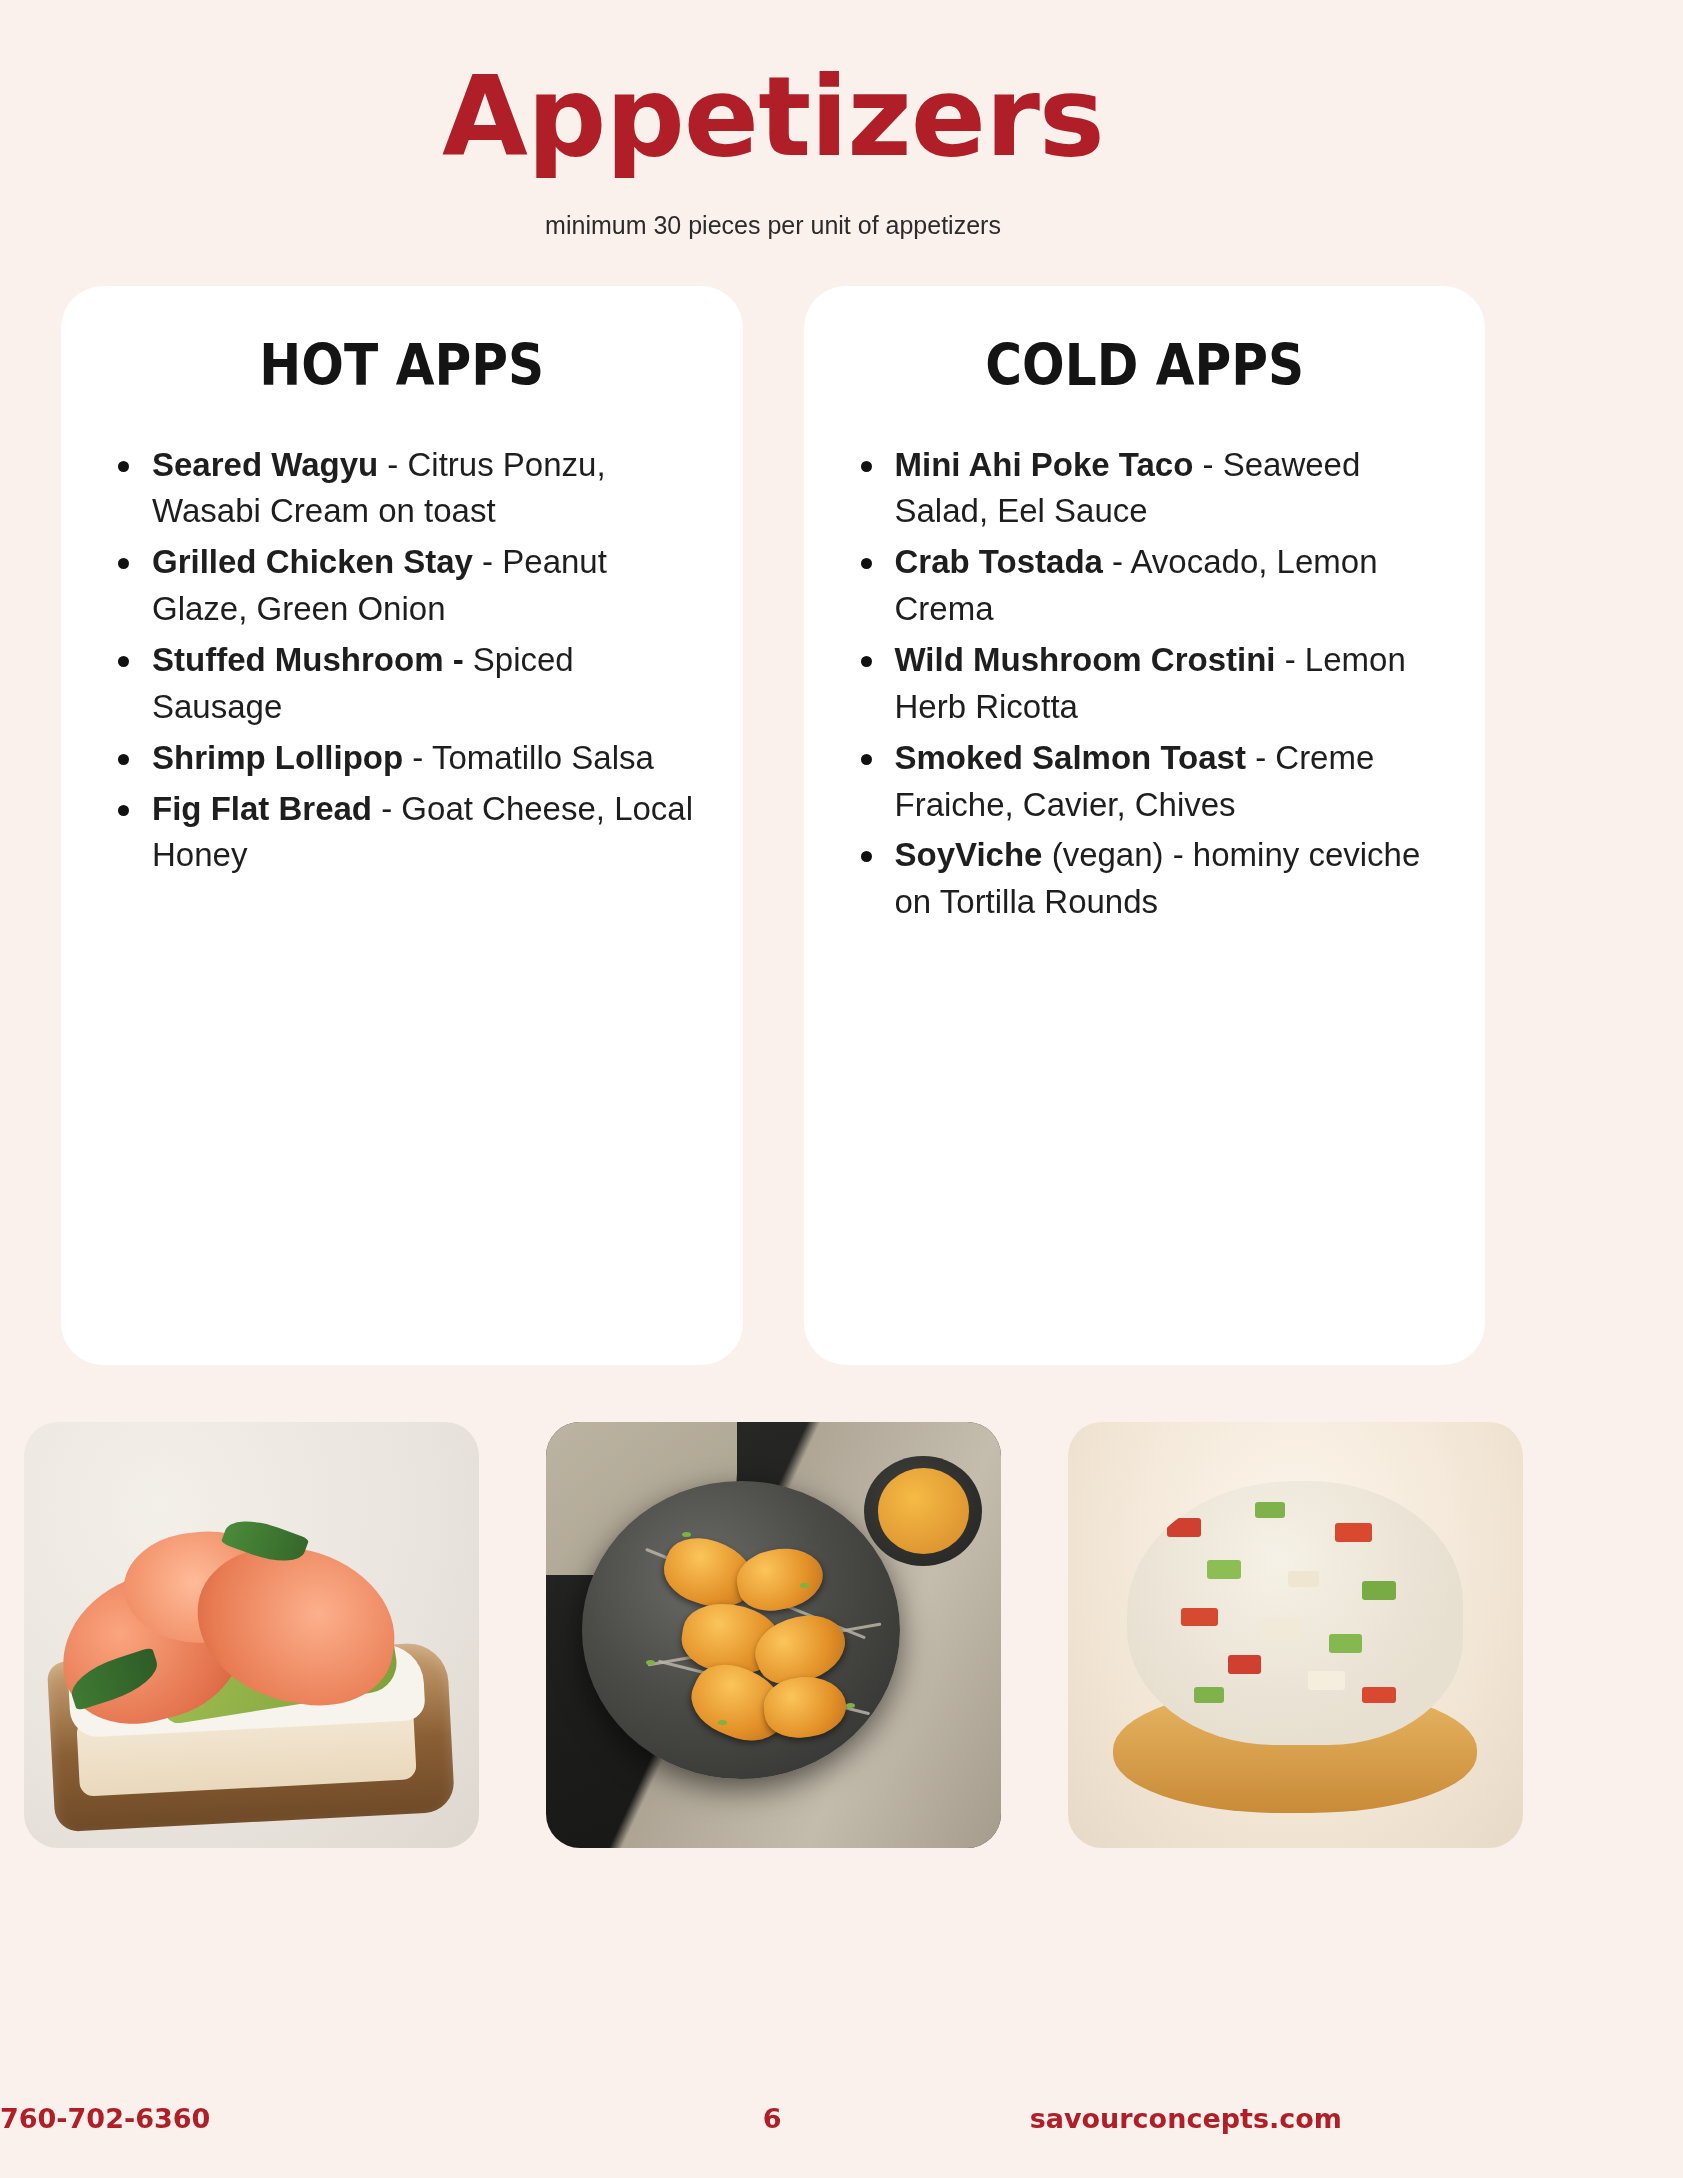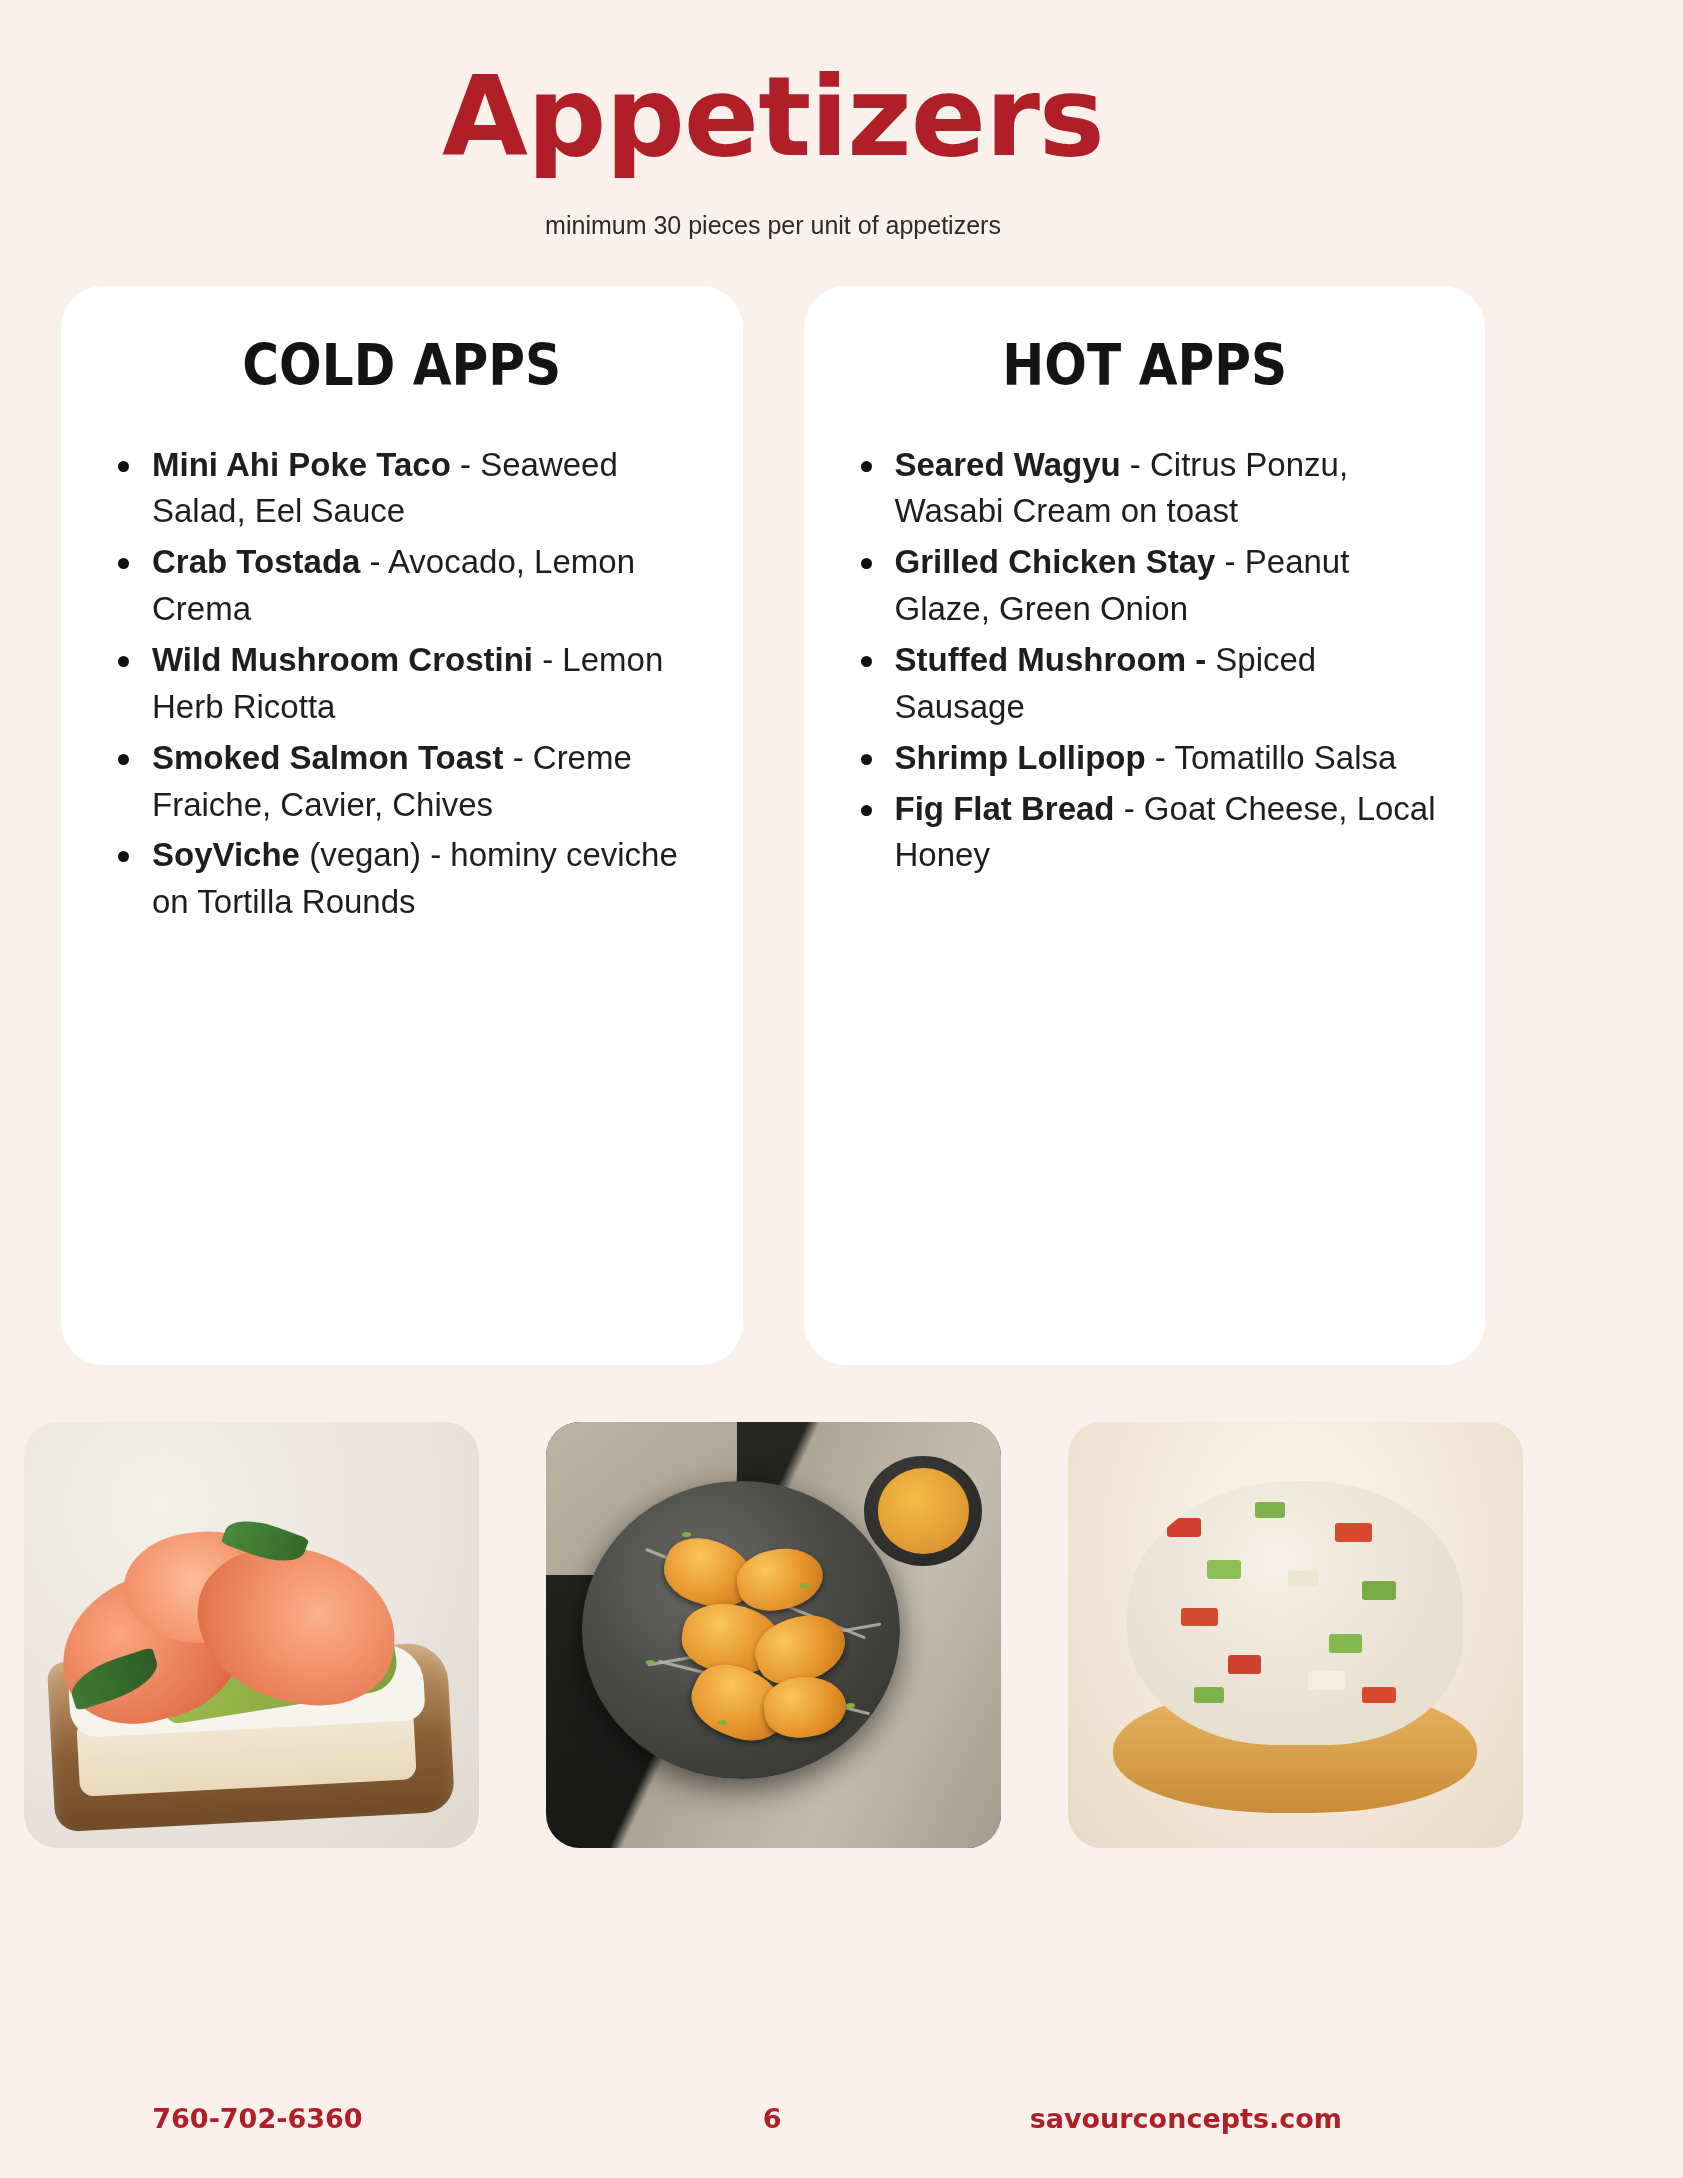--- a/index.html
+++ b/index.html
@@ -293,75 +293,75 @@
     bottom: 44px;
     left: 0;
     width: 100%;
     display: flex;
     align-items: center;
     font-family: "DejaVu Sans", sans-serif;
     font-weight: bold;
     color: #b01f28;
     font-size: 27px;
   }
-  .footer .phone { width: 33.3%; text-align: center; }
+  .footer .phone { width: 33.3%; text-align: left; }
   .footer .pagenum { width: 33.3%; text-align: center; }
   .footer .site { width: 33.3%; }
 </style>
 </head>
 <body>
 
 <div class="page">
 
   <div class="title">Appetizers</div>
 
   <div class="subtitle">
     <div>minimum 30 pieces per unit of appetizers</div>
   </div>
 
   <div class="cards">
 
     <div class="card">
+      <div class="card-title">HOT APPS</div>
+      <ul class="items">
+        <li>
+          <b>Seared Wagyu</b><span> - </span><span>Citrus Ponzu, Wasabi Cream on toast</span>
+        </li>
+        <li>
+          <b>Grilled Chicken Stay</b><span> - </span><span>Peanut Glaze, Green Onion</span>
+        </li>
+        <li>
+          <b>Stuffed Mushroom -</b><span> </span><span>Spiced Sausage</span>
+        </li>
+        <li>
+          <b>Shrimp Lollipop</b><span> - </span><span>Tomatillo Salsa</span>
+        </li>
+        <li>
+          <b>Fig Flat Bread</b><span> - </span><span>Goat Cheese, Local Honey</span>
+        </li>
+      </ul>
+    </div>
+
+    <div class="card">
       <div class="card-title">COLD APPS</div>
       <ul class="items">
         <li>
           <b>Mini Ahi Poke Taco</b><span> - </span><span>Seaweed Salad, Eel Sauce</span>
         </li>
         <li>
           <b>Crab Tostada</b><span> - </span><span>Avocado, Lemon Crema</span>
         </li>
         <li>
           <b>Wild Mushroom Crostini</b><span> - </span><span>Lemon Herb Ricotta</span>
         </li>
         <li>
           <b>Smoked Salmon Toast</b><span> - </span><span>Creme Fraiche, Cavier, Chives</span>
         </li>
         <li>
           <b>SoyViche</b><span> </span><span>(vegan) - hominy ceviche on Tortilla Rounds</span>
-        </li>
-      </ul>
-    </div>
-
-    <div class="card">
-      <div class="card-title">HOT APPS</div>
-      <ul class="items">
-        <li>
-          <b>Seared Wagyu</b><span> - </span><span>Citrus Ponzu, Wasabi Cream on toast</span>
-        </li>
-        <li>
-          <b>Grilled Chicken Stay</b><span> - </span><span>Peanut Glaze, Green Onion</span>
-        </li>
-        <li>
-          <b>Stuffed Mushroom -</b><span> </span><span>Spiced Sausage</span>
-        </li>
-        <li>
-          <b>Shrimp Lollipop</b><span> - </span><span>Tomatillo Salsa</span>
-        </li>
-        <li>
-          <b>Fig Flat Bread</b><span> - </span><span>Goat Cheese, Local Honey</span>
         </li>
       </ul>
     </div>
 
   </div>
 
   <div class="photos">
 
     <div class="photo ph1">
       <div class="bread"></div>

